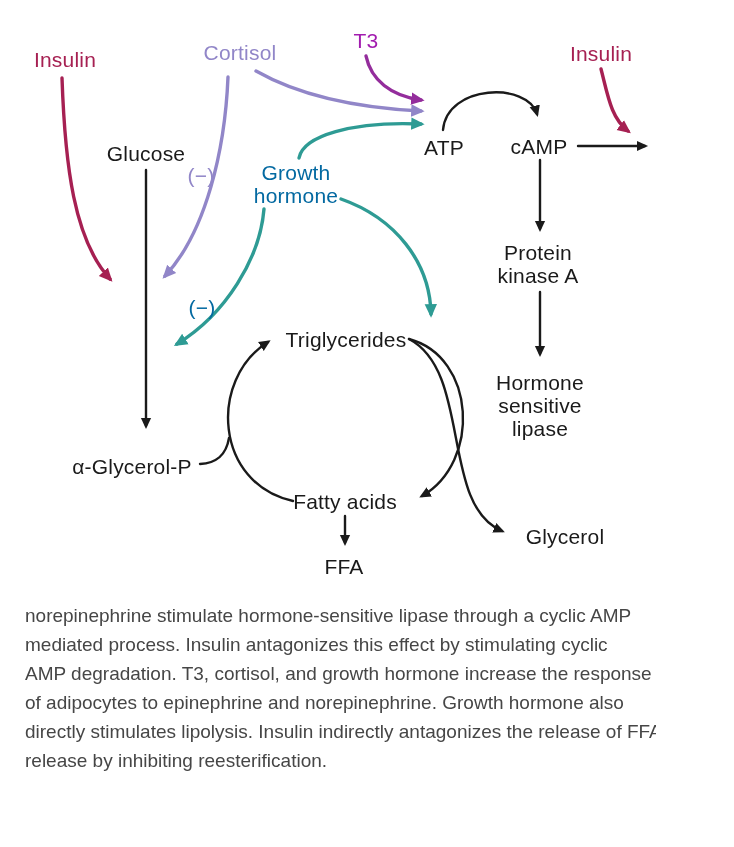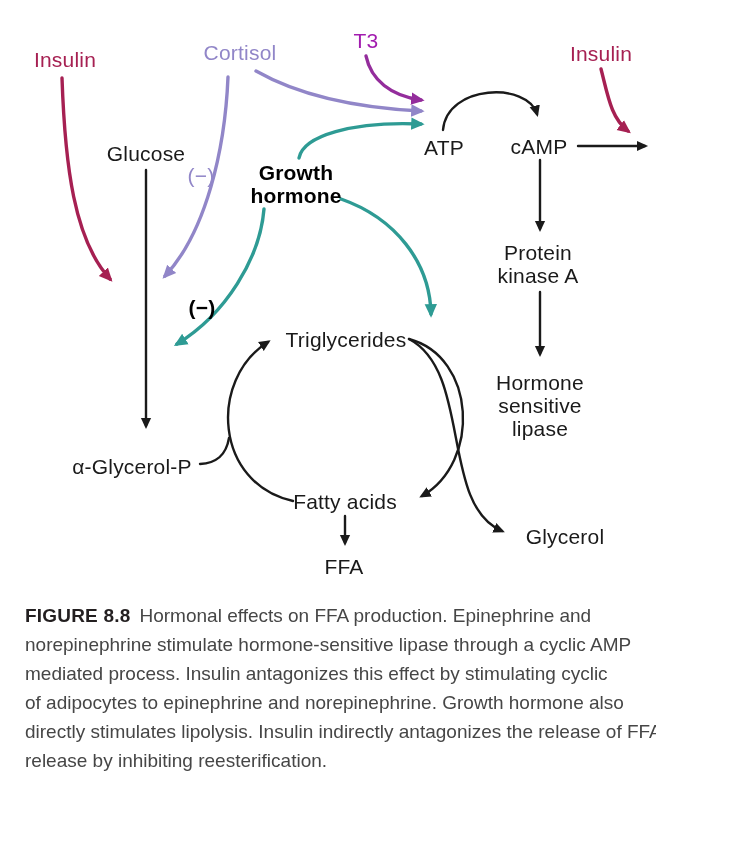--- a/index.html
+++ b/index.html
@@ -5,21 +5,21 @@
   html,body{margin:0;padding:0;background:#ffffff;}
   .figure{position:relative;width:656px;height:847px;background:#ffffff;
           font-family:"Liberation Sans",sans-serif;overflow:hidden;}
   .diagram-svg{position:absolute;left:0;top:0;}
   .lbl{position:absolute;transform:translate(-50%,-50%);font-size:21px;line-height:23px;
        text-align:center;white-space:nowrap;color:#1a1a1a;letter-spacing:0.2px;}
   .crimson{color:#a62052;}
   .purple{color:#9186c8;text-align:center;}
   .violet{color:#a21caf;}
   .blue{color:#3d55b3;}
-  .teal{color:#000000;font-weight:bold;}
+  .teal{color:#0369a1;}
   .ink{color:#1a1a1a;}
   .caption{position:absolute;left:25px;top:601px;width:704px;font-size:19px;
            line-height:29px;color:#464646;}
   .caption .fig-label{font-weight:bold;color:#231f20;margin-right:9px;letter-spacing:0.2px;}
   .cap-line{white-space:nowrap;}
 </style>
 </head>
 <body>
 
 <div class="figure">
@@ -93,23 +93,21 @@
     <div>sensitive</div>
     <div>lipase</div>
   </div>
   <div class="lbl ink" style="left:346px;top:339px">Triglycerides</div>
   <div class="lbl ink" style="left:132px;top:466px">α-Glycerol-P</div>
   <div class="lbl ink" style="left:345px;top:501px">Fatty acids</div>
   <div class="lbl ink" style="left:565px;top:536px">Glycerol</div>
   <div class="lbl ink" style="left:344px;top:566px">FFA</div>
 
   <div class="caption">
-    <div class="cap-line">
-      <span class="fig-label">FIGURE 8.8</span><span>Hormonal effects on FFA production. Epinephrine and</span>
-    </div>
     <div class="cap-line">norepinephrine stimulate hormone-sensitive lipase through a cyclic AMP</div>
     <div class="cap-line">mediated process. Insulin antagonizes this effect by stimulating cyclic</div>
+    <div class="cap-line">AMP degradation. T3, cortisol, and growth hormone increase the response</div>
     <div class="cap-line">of adipocytes to epinephrine and norepinephrine. Growth hormone also</div>
     <div class="cap-line">directly stimulates lipolysis. Insulin indirectly antagonizes the release of FFA</div>
     <div class="cap-line">release by inhibiting reesterification.</div>
   </div>
 
 </div>
 
 </body></html>

